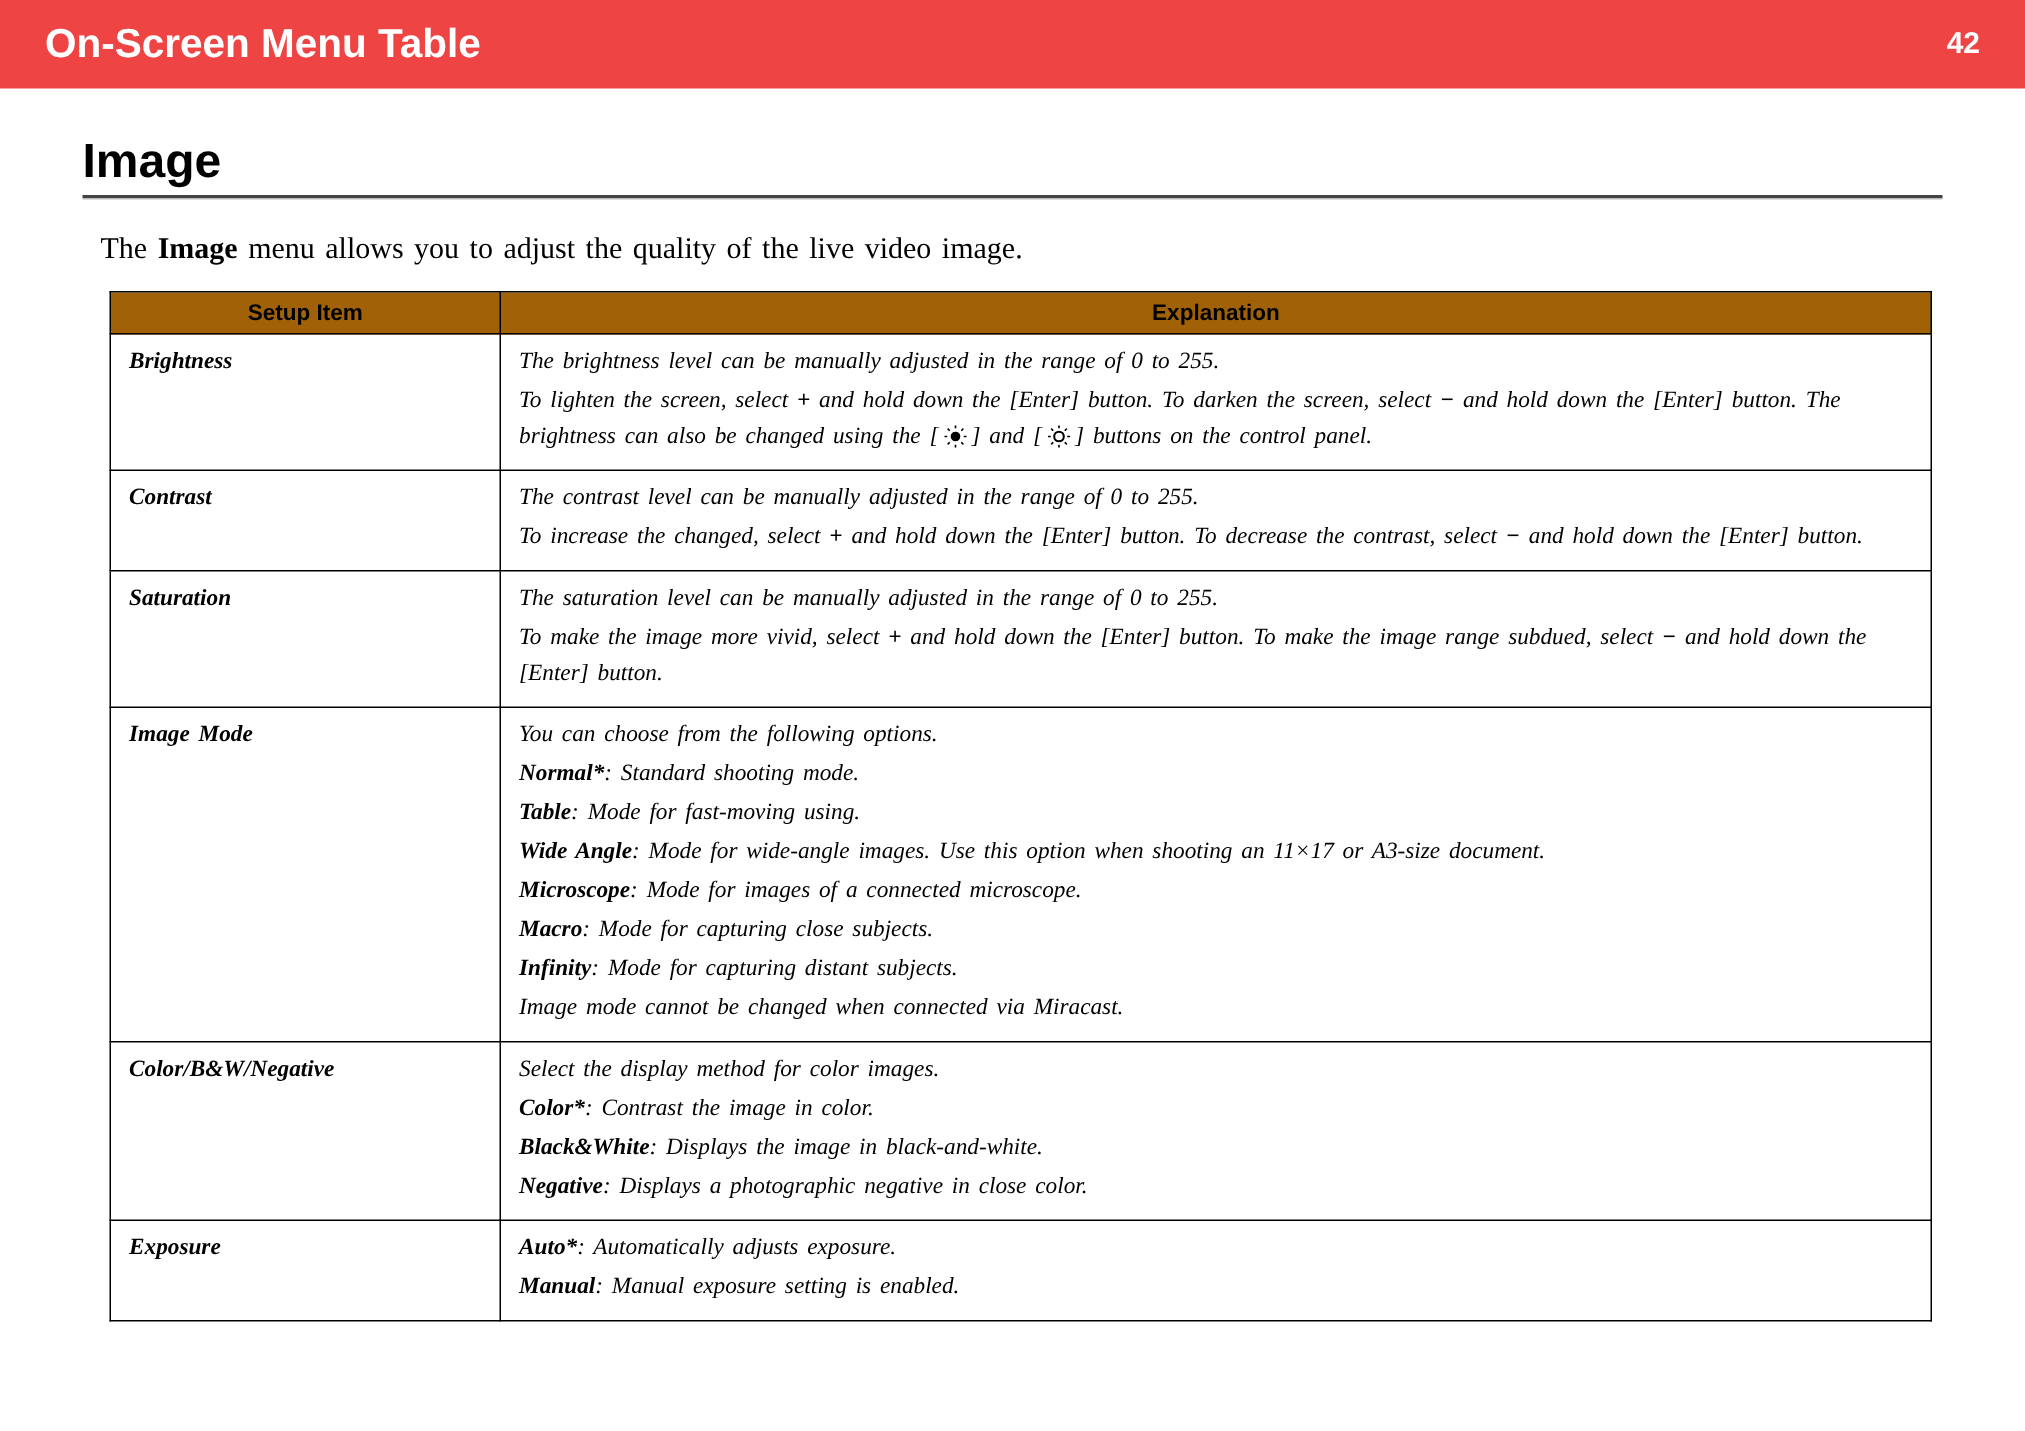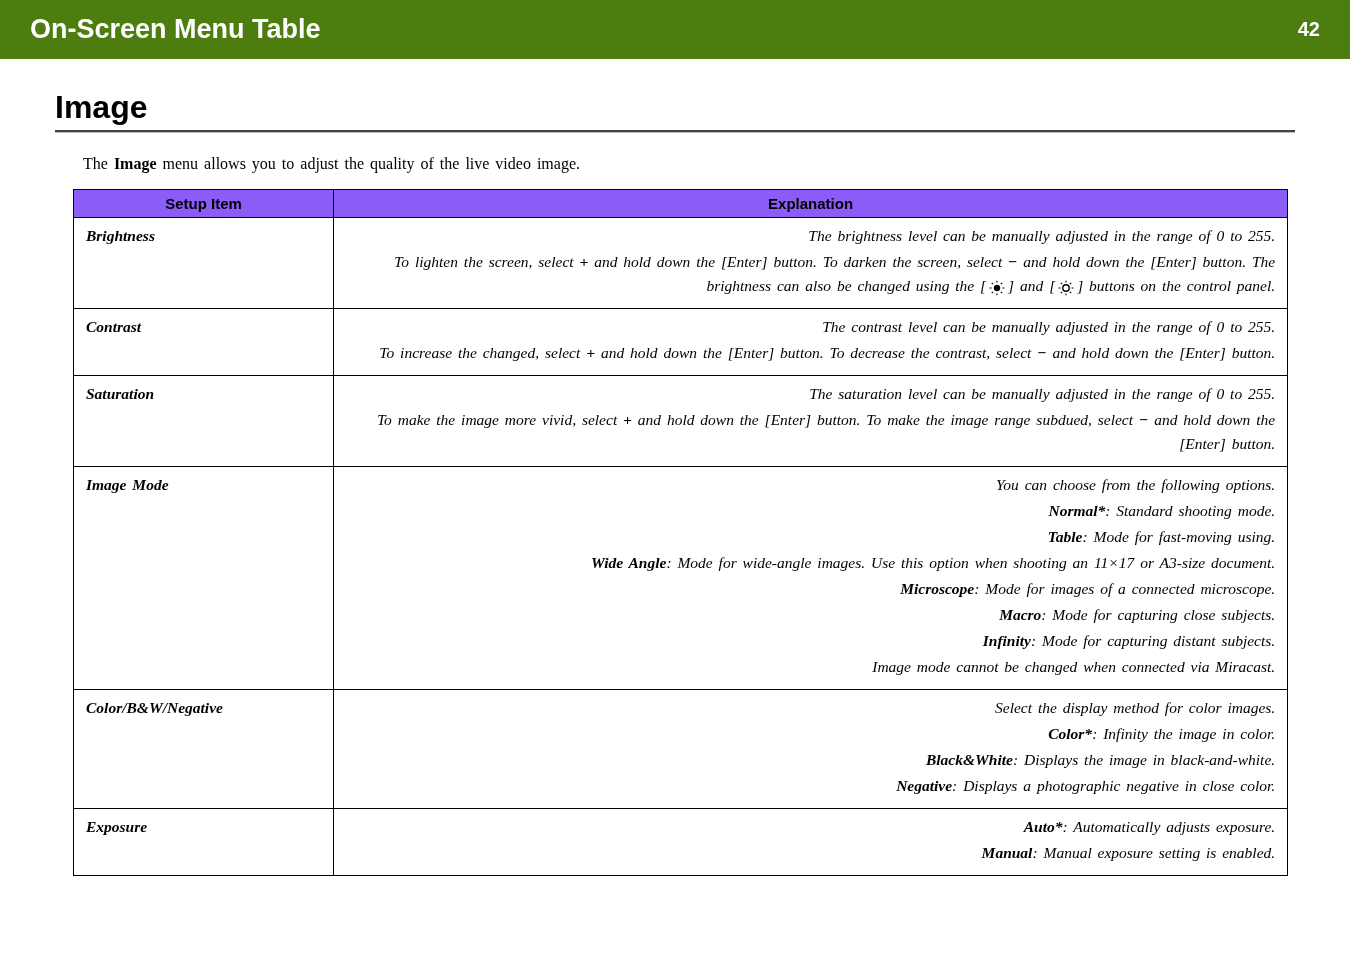--- a/index.html
+++ b/index.html
@@ -4,21 +4,21 @@
   <style>
     * { margin: 0; padding: 0; box-sizing: border-box; }
     body {
       font-family: Georgia, 'Times New Roman', serif;
       background: #fff;
       width: 1350px;
       height: 954px;
       overflow: hidden;
     }
     .header-bar {
-      background: #4d7c0f;
+      background: #ef4444;
       color: #fff;
       padding: 14px 30px;
       display: flex;
       justify-content: space-between;
       align-items: center;
     }
     .header-title {
       font-family: 'Segoe UI', Arial, sans-serif;
       font-size: 27px;
       font-weight: 600;
@@ -39,54 +39,54 @@
       color: #000;
       margin-bottom: 4px;
     }
     .section-underline {
       border-top: 2px solid #444;
       border-bottom: 1px solid #bbb;
       height: 3px;
       margin-bottom: 22px;
     }
     .intro-text {
-      font-size: 16px;
-      margin: 0 0 16px 28px;
+      font-size: 20px;
+      margin: 0 0 16px 12px;
       word-spacing: 2px;
     }
     .intro-text b { font-weight: 700; }
     table {
       border-collapse: collapse;
       width: 98%;
       margin-left: 18px;
     }
     th, td {
       border: 1px solid #000;
       vertical-align: top;
     }
     th {
-      background: #8b5cf6;
+      background: #a16207;
       font-family: 'Segoe UI', Arial, sans-serif;
       font-weight: 600;
       font-size: 15px;
       padding: 5px 10px;
       text-align: center;
     }
     th:first-child { width: 260px; }
     td {
       padding: 6px 12px 8px 12px;
       font-size: 15.5px;
       line-height: 1.55;
       word-spacing: 2px;
       font-style: italic;
     }
     td:first-child {
       font-weight: 700;
     }
-    td p { margin: 0 0 2px 0; text-align: right; }
+    td p { margin: 0 0 2px 0; }
     .icon-bright {
       display: inline-block;
       width: 22px;
       height: 16px;
       vertical-align: middle;
       position: relative;
     }
     .icon-bright svg { width: 100%; height: 100%; }
     b { font-weight: 700; }
   </style>
@@ -170,21 +170,21 @@
           <p><b>Microscope</b><span>: Mode for images of a connected microscope.</span></p>
           <p><b>Macro</b><span>: Mode for capturing close subjects.</span></p>
           <p><b>Infinity</b><span>: Mode for capturing distant subjects.</span></p>
           <p>Image mode cannot be changed when connected via Miracast.</p>
         </td>
       </tr>
       <tr>
         <td>Color/B&amp;W/Negative</td>
         <td>
           <p>Select the display method for color images.</p>
-          <p><b>Color*</b><span>: Infinity the image in color.</span></p>
+          <p><b>Color*</b><span>: Contrast the image in color.</span></p>
           <p><b>Black&amp;White</b><span>: Displays the image in black-and-white.</span></p>
           <p><b>Negative</b><span>: Displays a photographic negative in close color.</span></p>
         </td>
       </tr>
       <tr>
         <td>Exposure</td>
         <td>
           <p><b>Auto*</b><span>: Automatically adjusts exposure.</span></p>
           <p><b>Manual</b><span>: Manual exposure setting is enabled.</span></p>
         </td>

